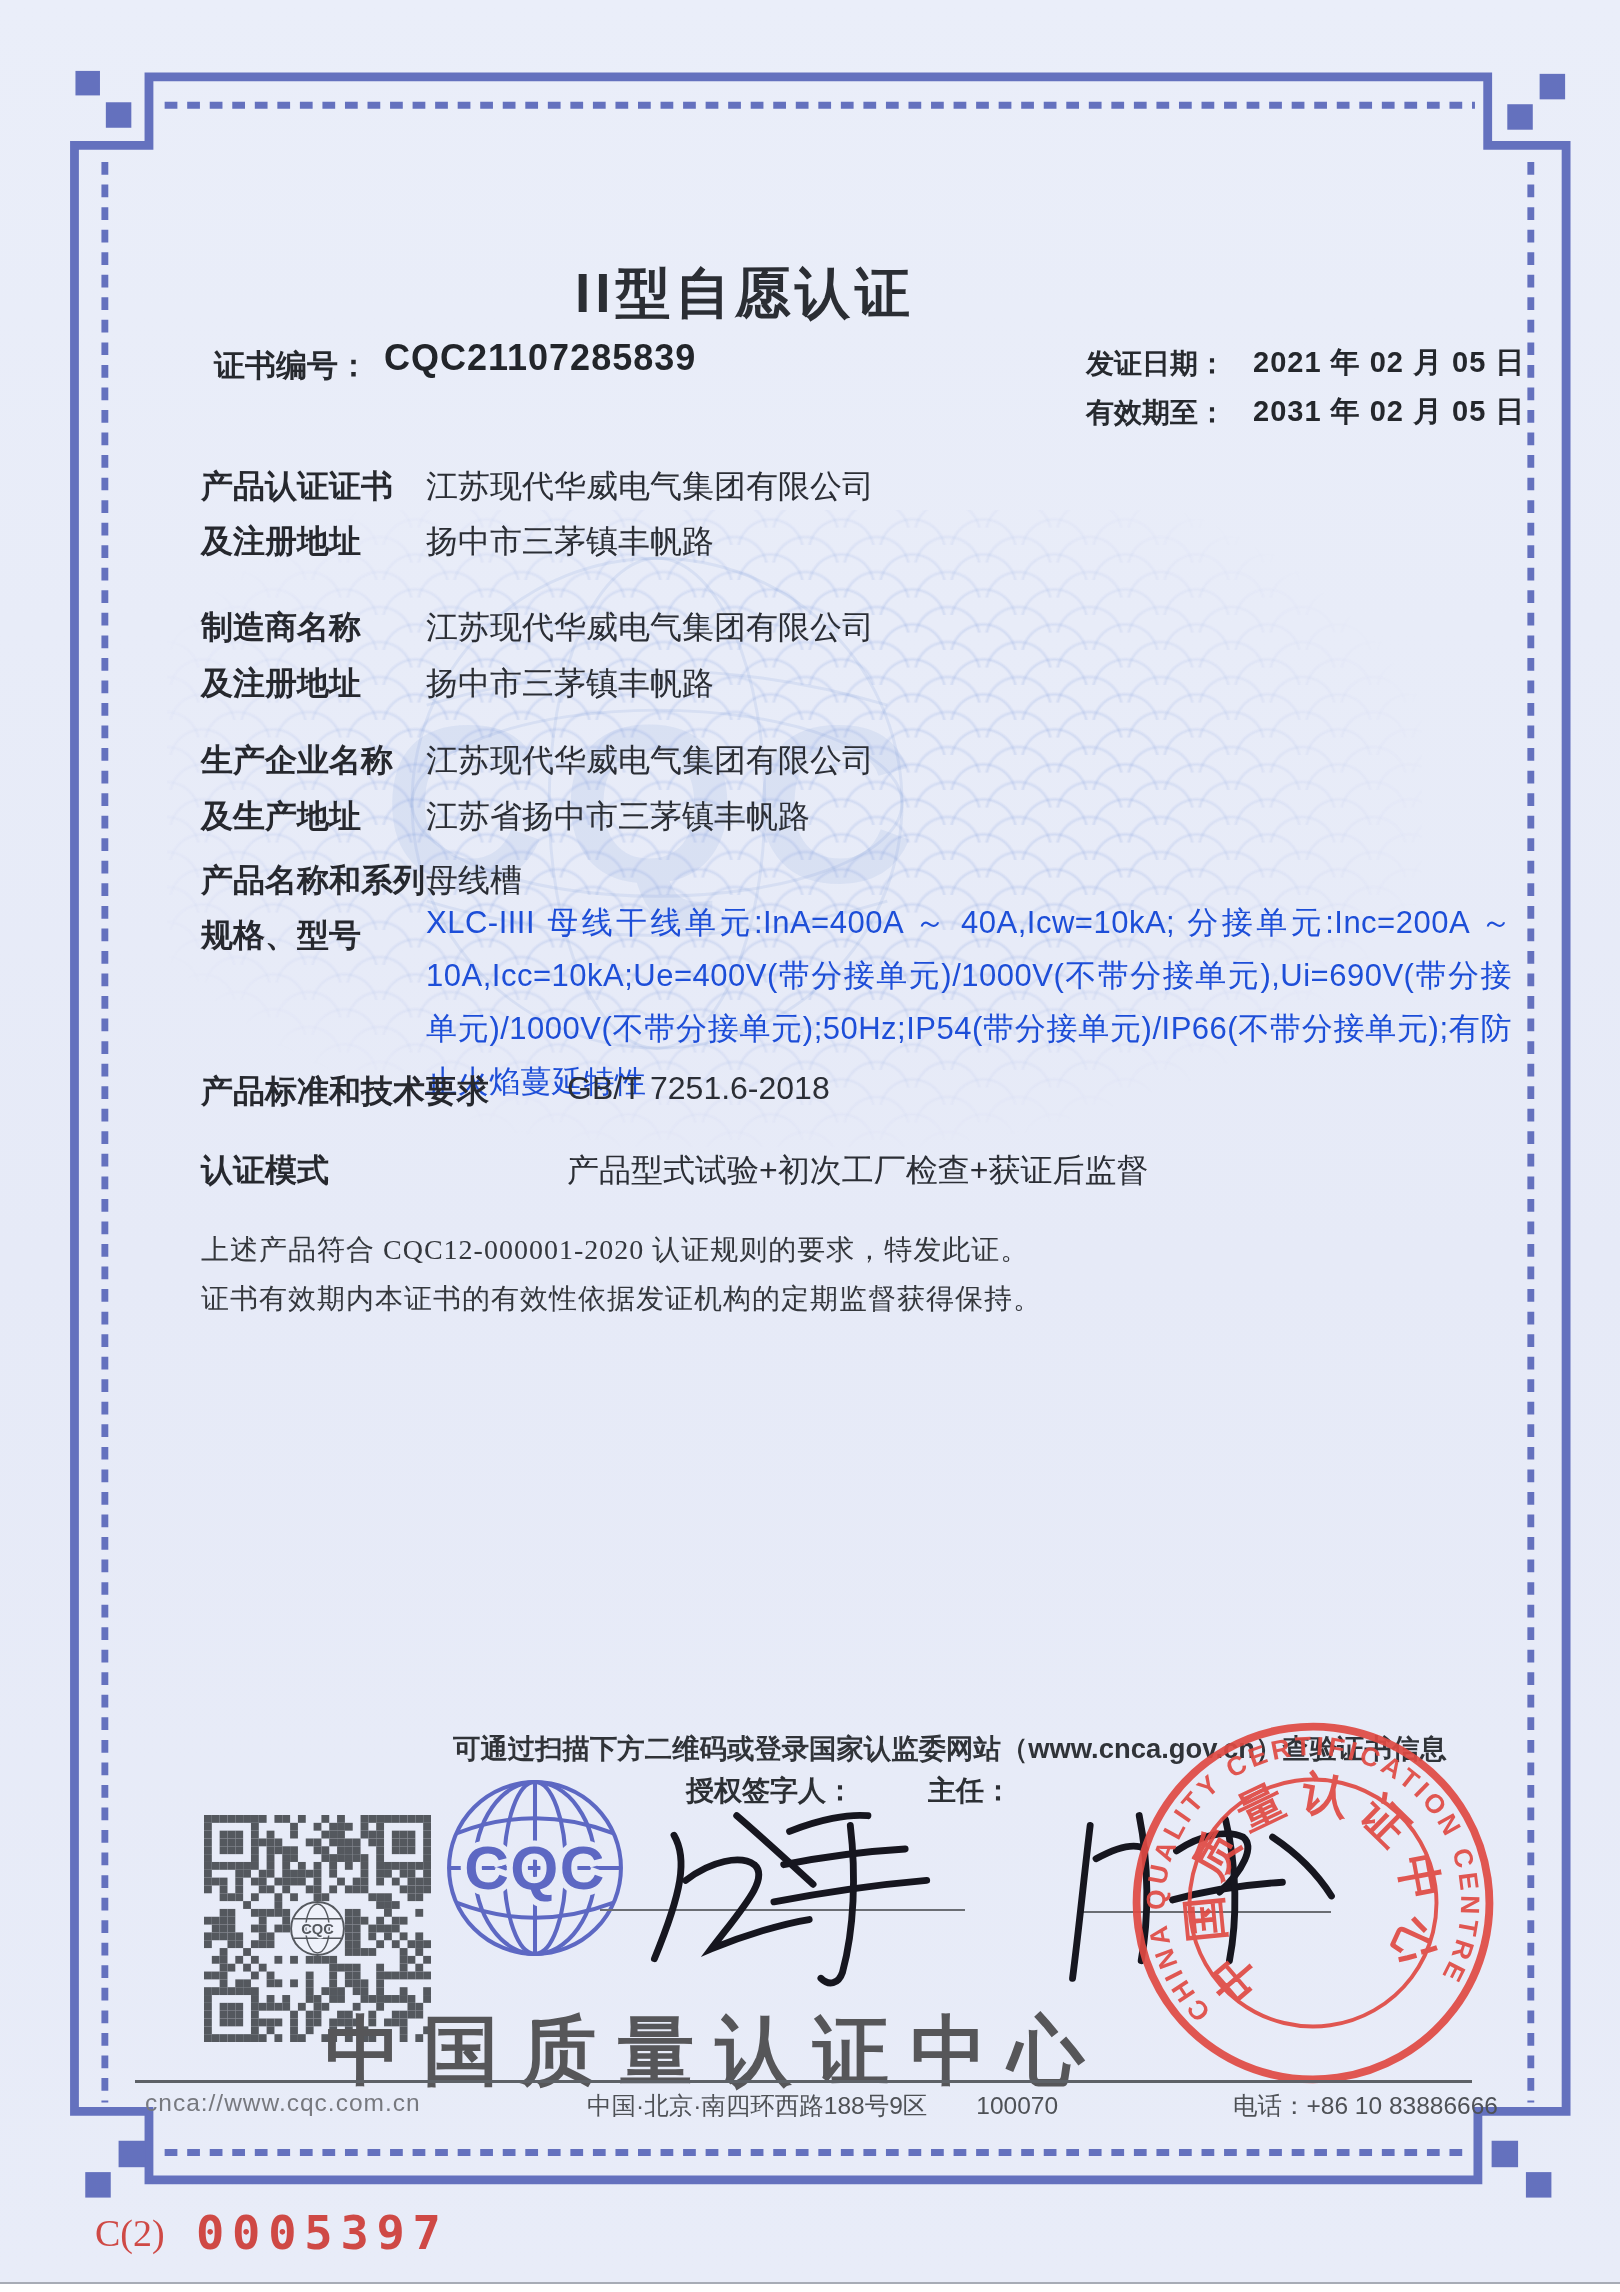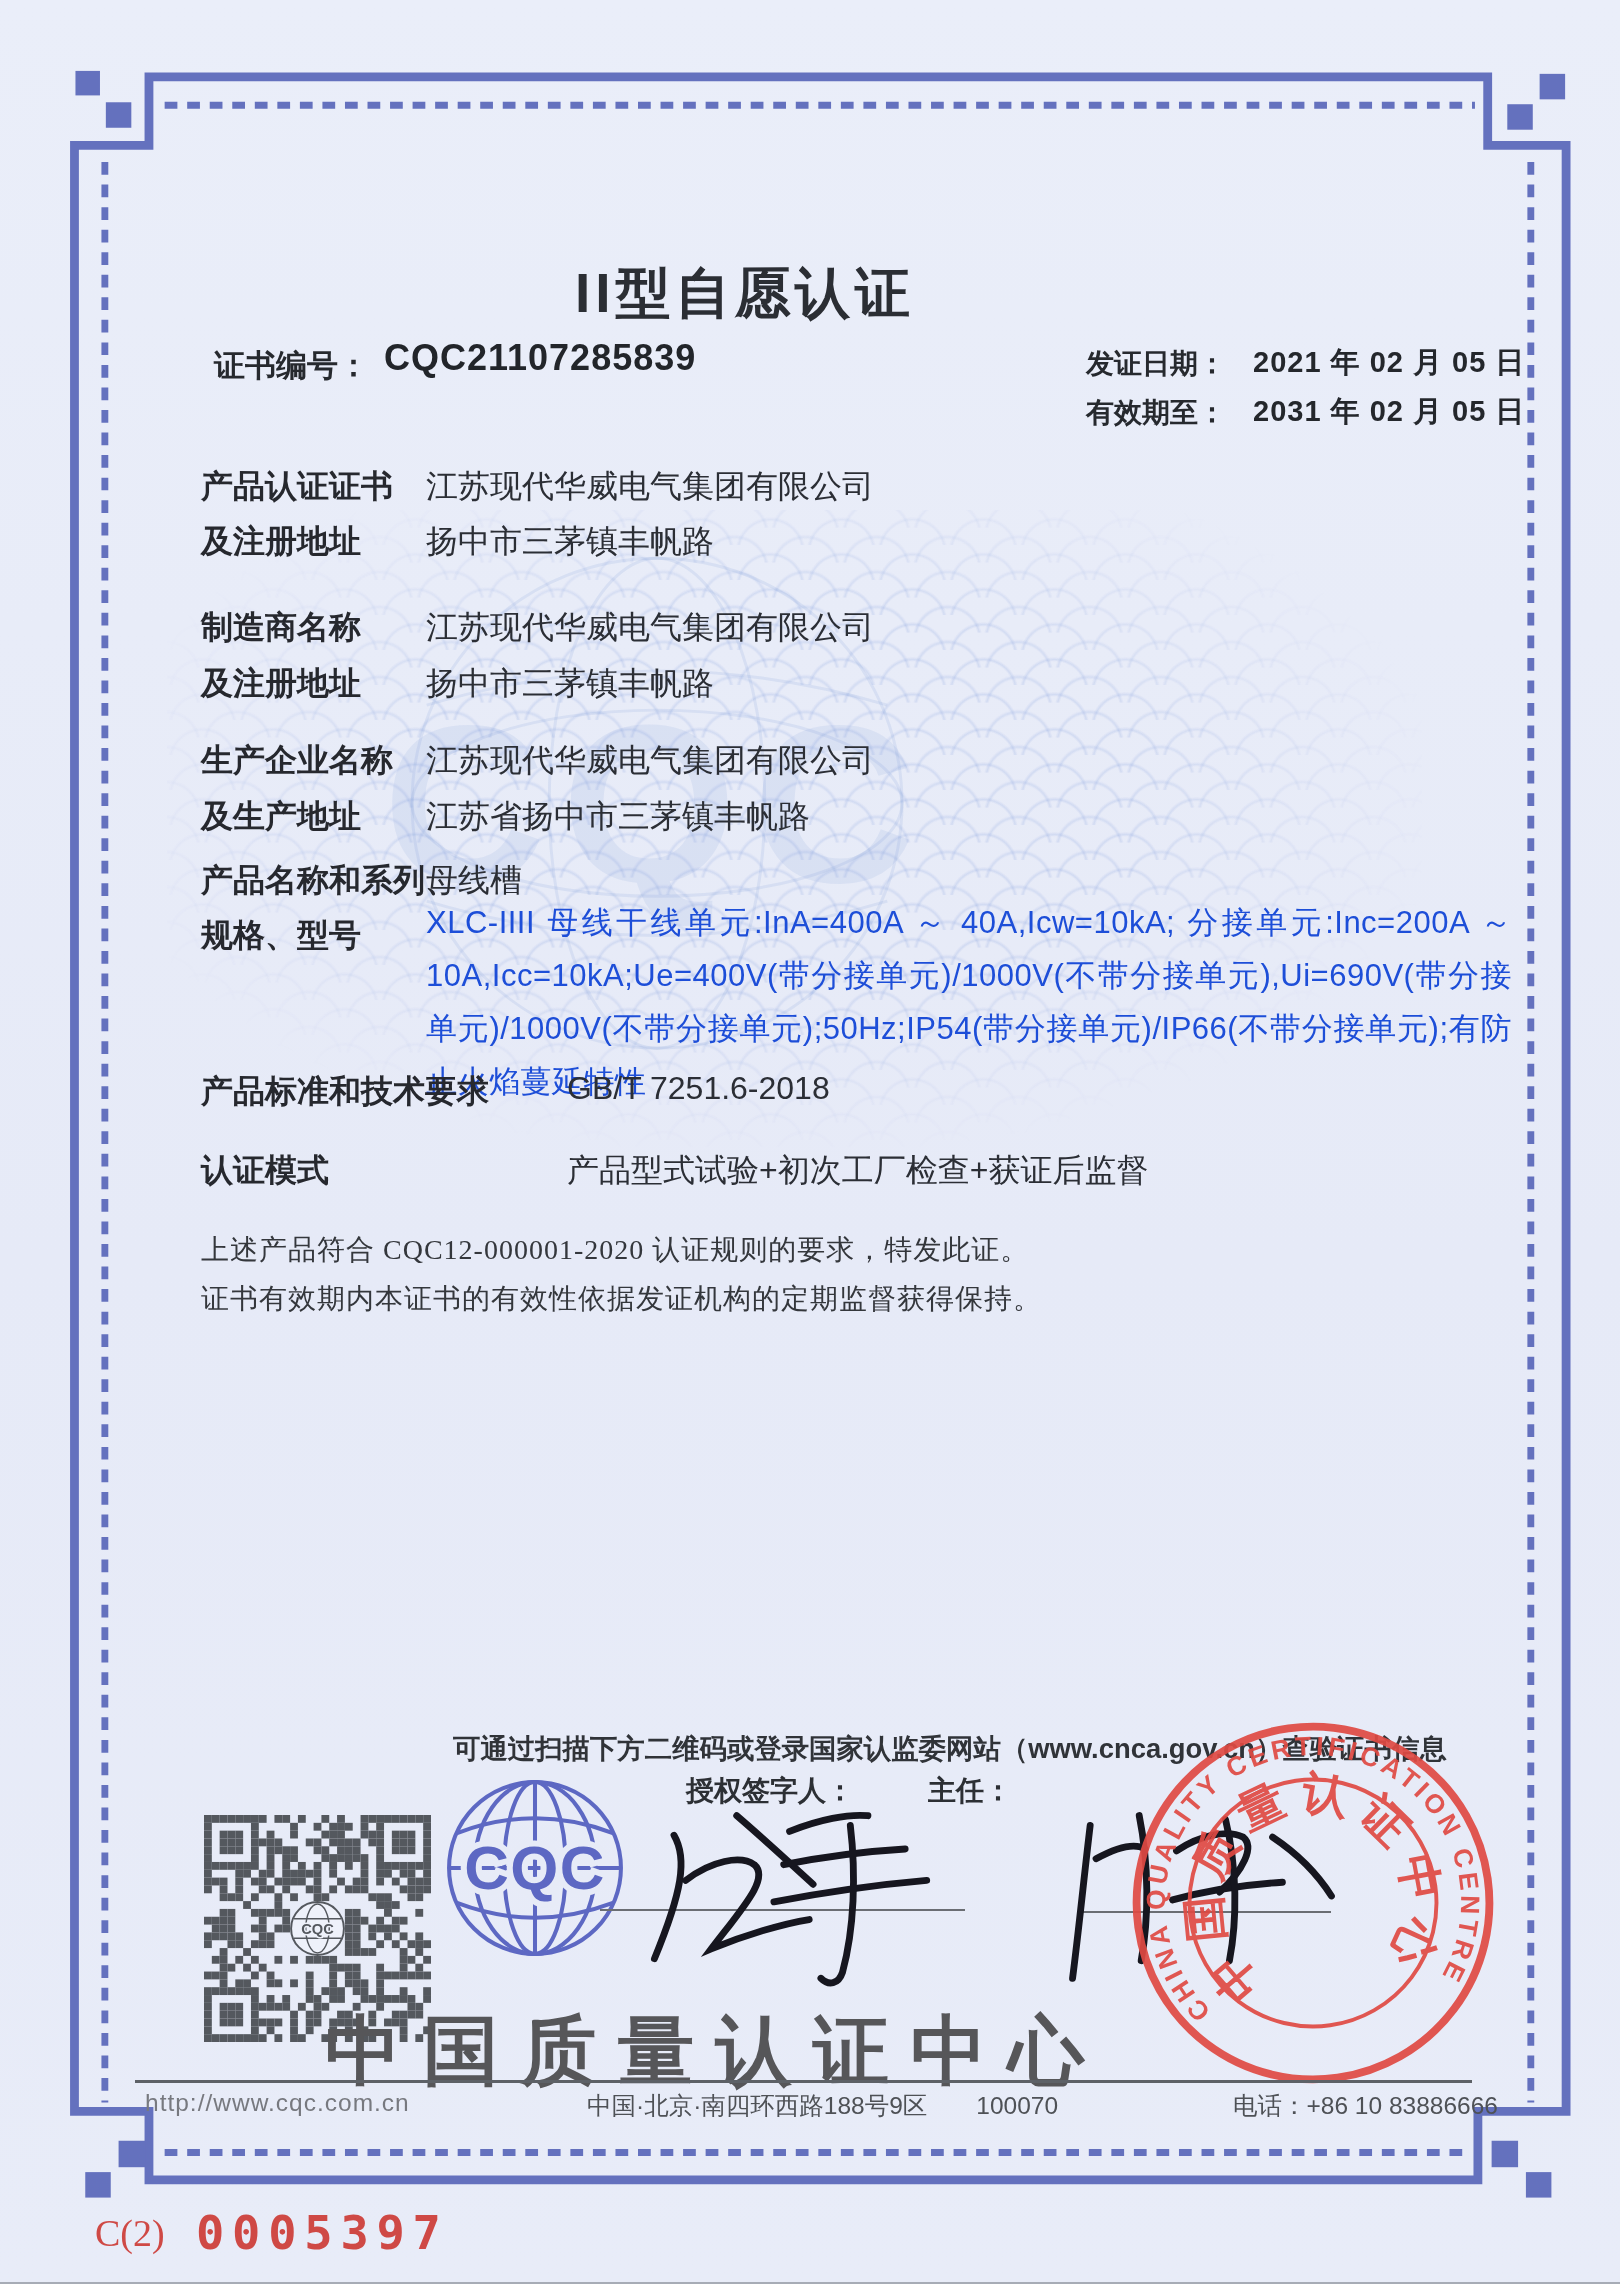--- a/index.html
+++ b/index.html
@@ -611,20 +611,20 @@
       <text font-size="27" font-weight="700" letter-spacing="4" fill="#e04a43">
         <textPath href="#stampOuterPath" startOffset="50%" text-anchor="middle">CHINA QUALITY CERTIFICATION CENTRE</textPath>
       </text>
       <text font-size="47" font-weight="700" letter-spacing="11" fill="#e04a43">
         <textPath href="#stampInnerPath" startOffset="50%" text-anchor="middle">中国质量认证中心</textPath>
       </text>
     </g>
   </svg>
 
   <div class="abs footrule"></div>
-  <div class="abs foot foot-web">http://www.cqc.com.cn</div>
+  <div class="abs foot foot-web">cnca://www.cqc.com.cn</div>
   <div class="abs foot foot-addr">中国·北京·南四环西路188号9区　　100070</div>
   <div class="abs foot foot-phone"><span>电话：</span><span>+86 10 83886666</span></div>
 
   <div class="abs serial-prefix">C(2)</div>
   <div class="abs serial-number">0005397</div>
 </div>
 
 
 </body></html>

